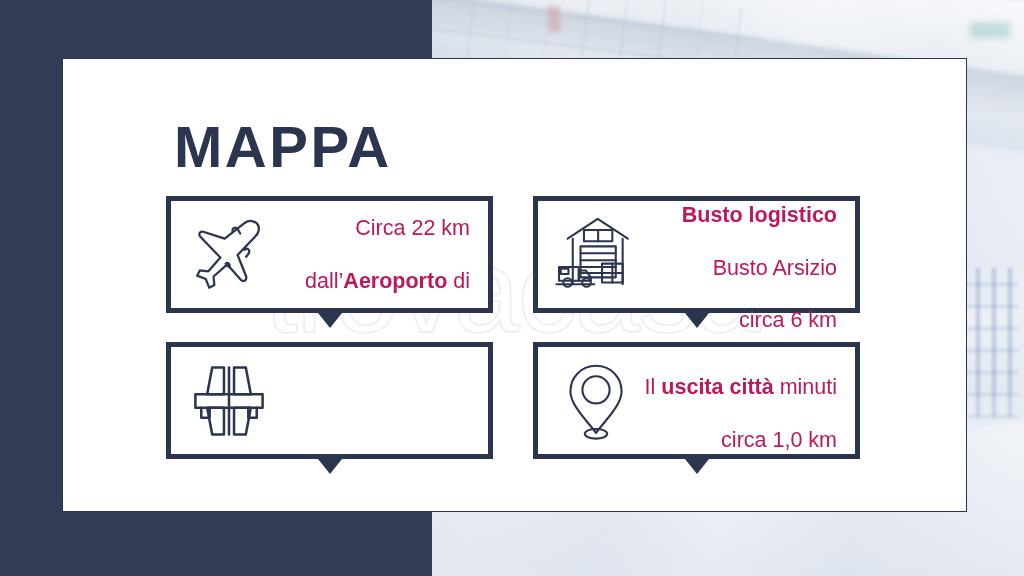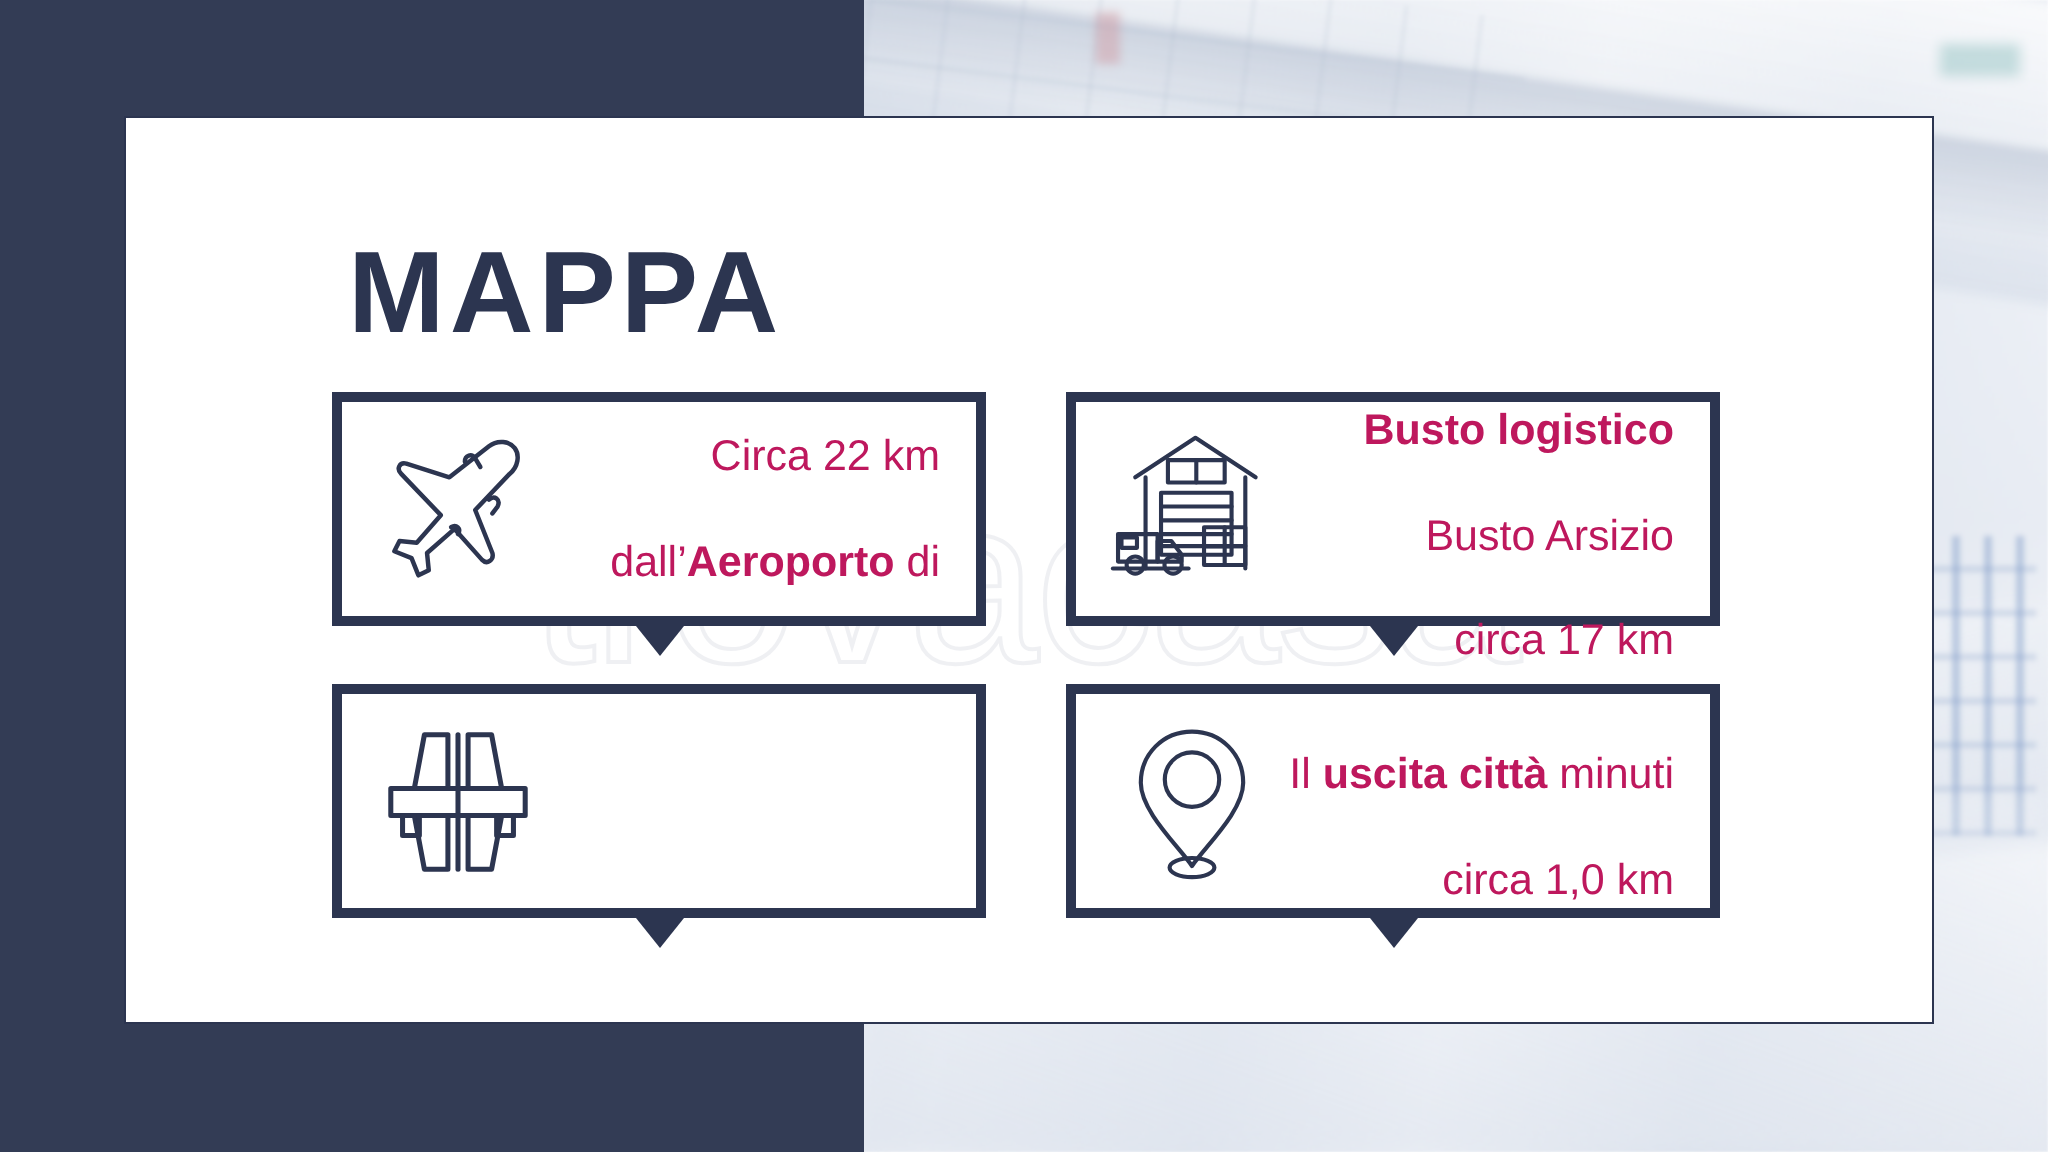--- a/index.html
+++ b/index.html
@@ -197,21 +197,21 @@
         <path d="M30 68 L38 68 L44 76 L44 80 L30 80 Z"></path>
         <path d="M9 66 H18 V72 H9 Z"></path>
         <circle cx="17" cy="82" r="5"></circle>
         <circle cx="39" cy="82" r="5"></circle>
         <path d="M4 84 H48"></path>
       </svg>
     </div>
     <div class="card-text">
       <b>Busto logistico</b><br>
       <span>Busto Arsizio</span><br>
-      <span>circa 17 km</span>
+      <span>circa 6 km</span>
     </div>
     <div class="pointer"></div>
   </div>
 
   <div class="info-card">
     <div class="card-icon">
       <svg width="84" height="84" viewBox="0 0 100 100" fill="none" stroke="#2c3550" stroke-width="3" stroke-linejoin="round" stroke-linecap="round">
 
         <path d="M30 10 L44 10 L44 42 L24 42 Z"></path>
 

